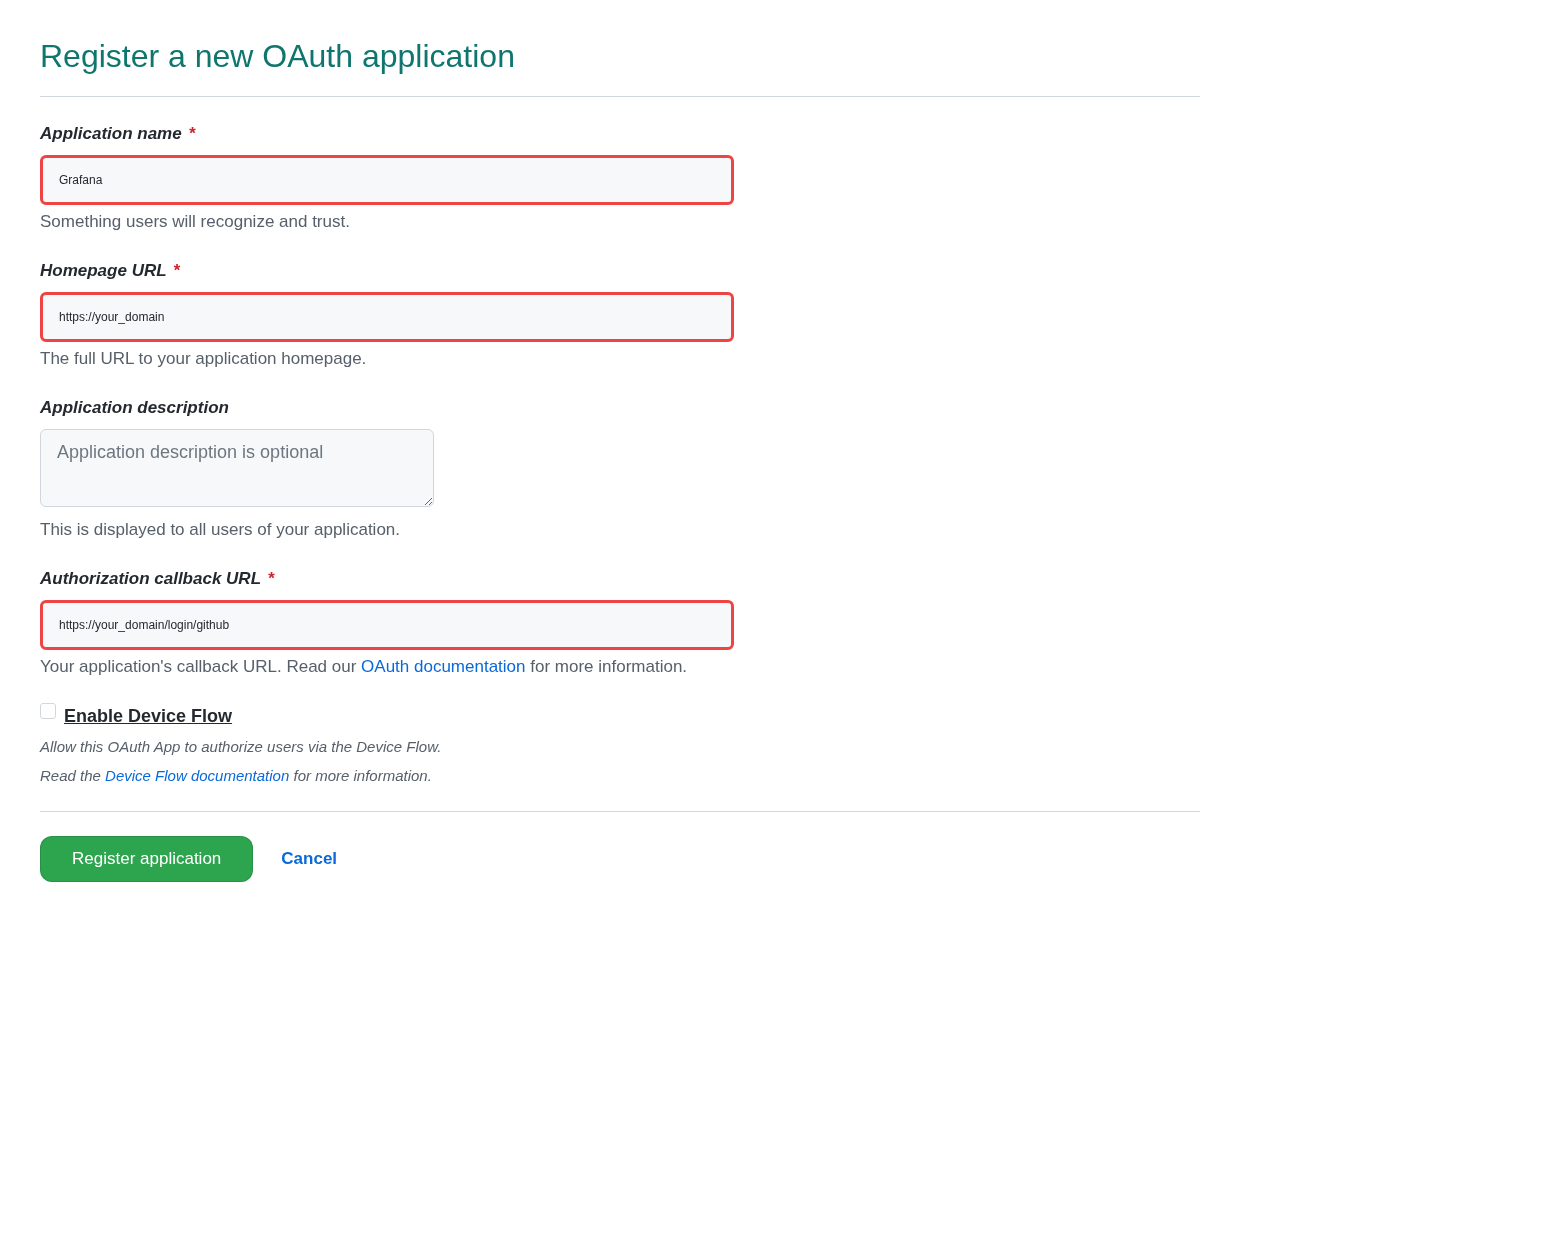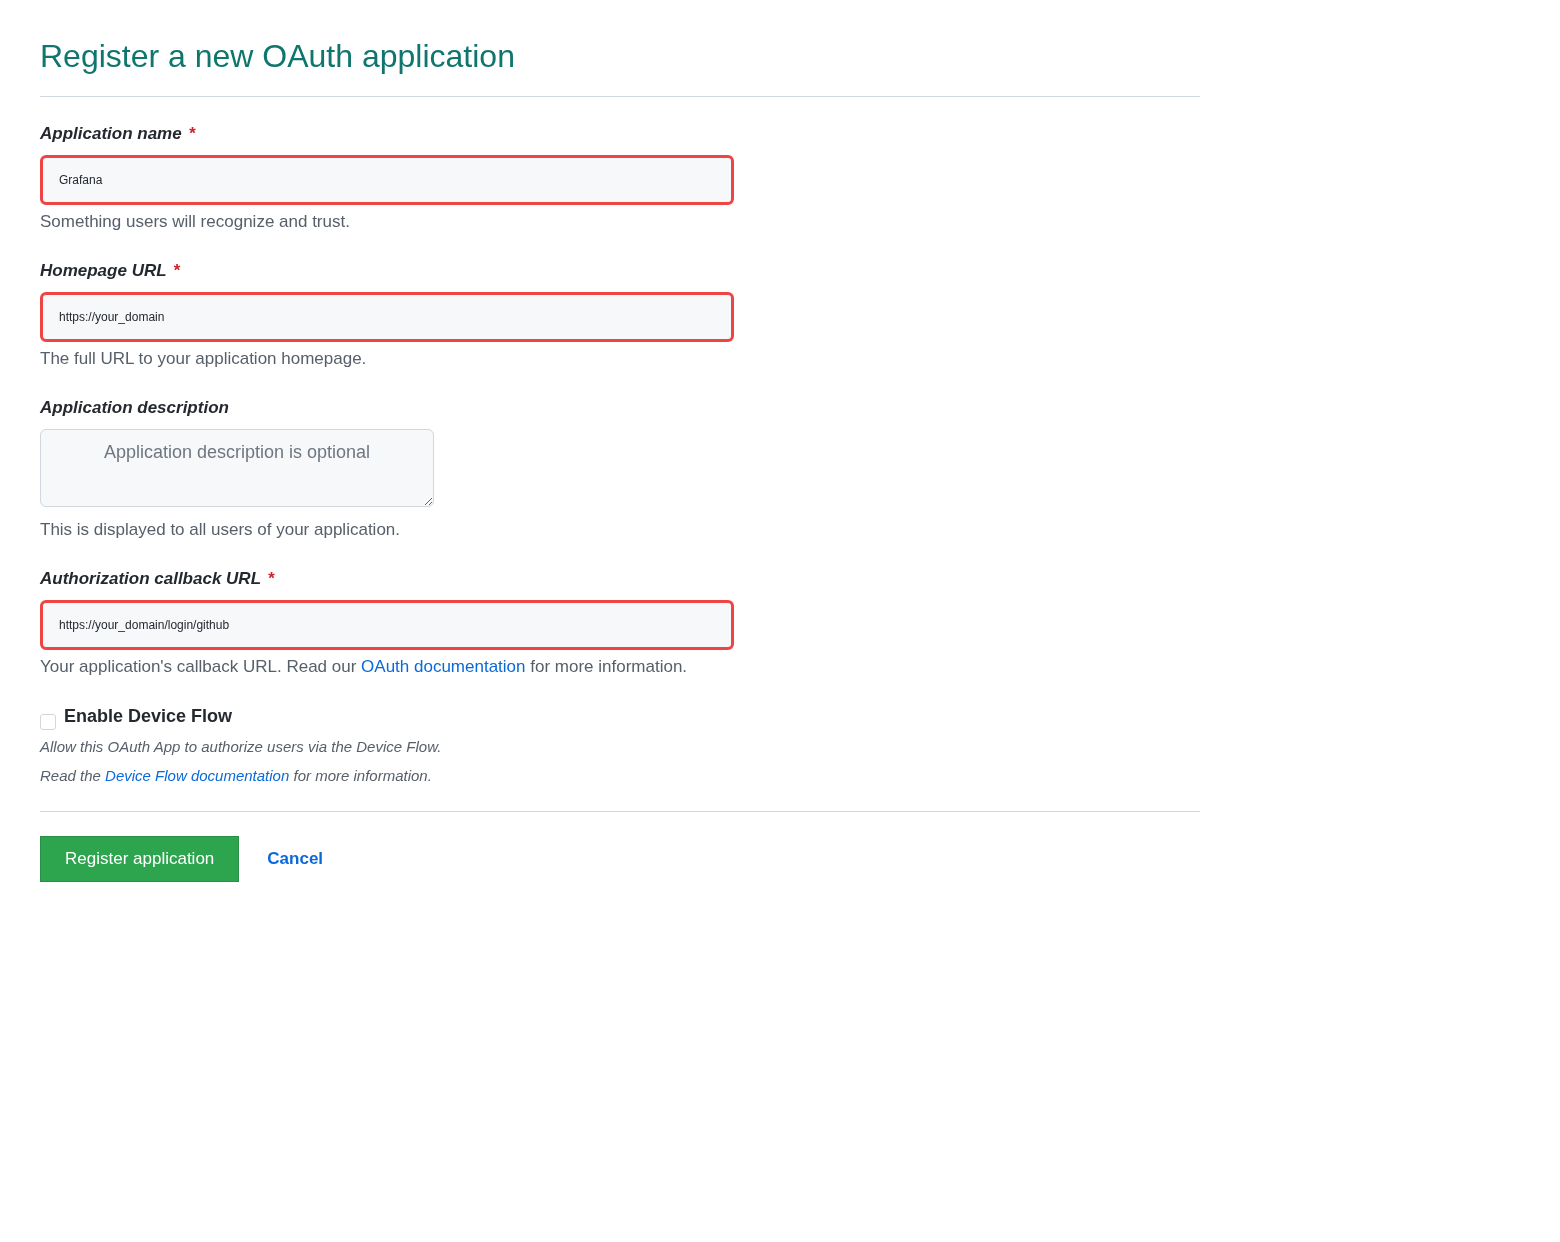--- a/index.html
+++ b/index.html
@@ -67,41 +67,41 @@
       padding: 10px 16px;
       font-size: 18px;
       line-height: 24px;
       color: #a21caf;
       background-color: #f6f8fa;
       border: 1px solid #d0d7de;
       border-radius: 6px;
       outline: none;
       resize: both;
       font-family: inherit;
-      text-align: center;
     }
     .form-textarea::placeholder {
       color: #6e7781;
     }
     .help-text {
       margin-top: 4px;
       font-size: 17px;
       color: #57606a;
     }
     .help-text a {
       color: #0969da;
       text-decoration: none;
     }
     .checkbox-group {
       margin-bottom: 24px;
     }
     .checkbox-row {
       display: flex;
-      align-items: flex-end;
+      align-items: flex-start;
       margin-bottom: 6px;
+      text-decoration: underline;
     }
     .checkbox-input {
       width: 16px;
       height: 16px;
       margin-right: 8px;
       border: 1px solid #d0d7de;
       border-radius: 3px;
       appearance: none;
       background: #ffffff;
       cursor: pointer;
@@ -122,27 +122,27 @@
       text-decoration: none;
       margin-top: 38px;
     }
     .form-actions {
       display: flex;
       align-items: center;
       gap: 28px;
       margin-top: 24px;
     }
     .btn-primary {
-      padding: 12px 24px;
+      padding: 12px 31px;
       font-size: 17px;
       font-weight: 500;
       color: #ffffff;
       background-color: #2da44e;
       border: 1px solid rgba(27,31,36,0.15);
-      border-radius: 0;
+      border-radius: 12px;
       cursor: pointer;
     }
     .btn-link {
       font-size: 17px;
       font-weight: 600;
       color: #0969da;
       background: none;
       border: none;
       cursor: pointer;
       padding: 0;

